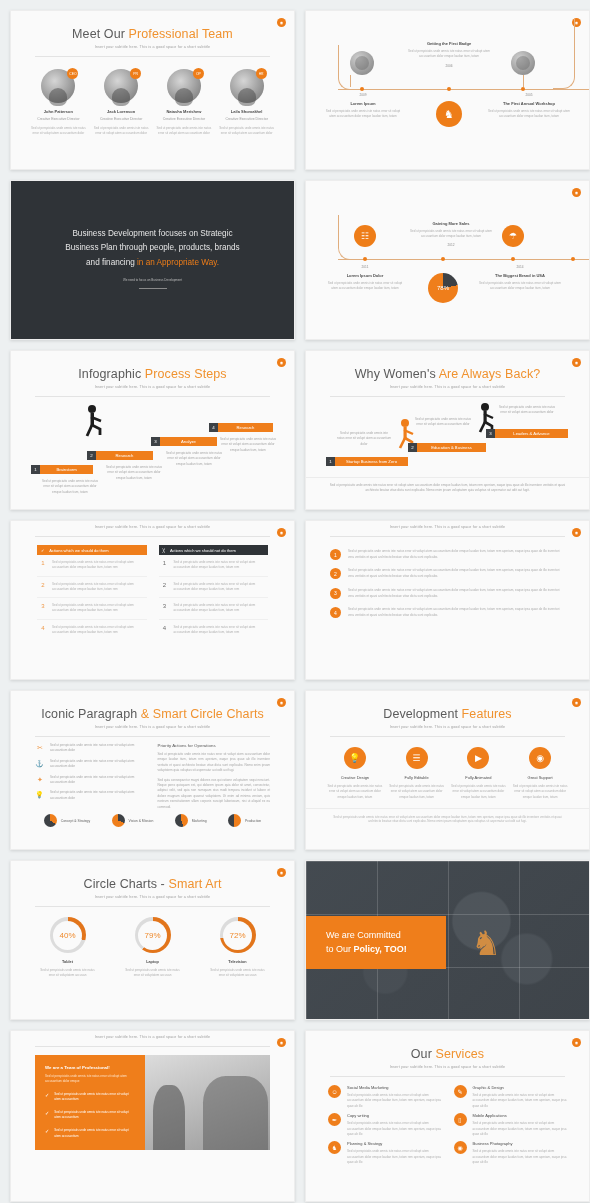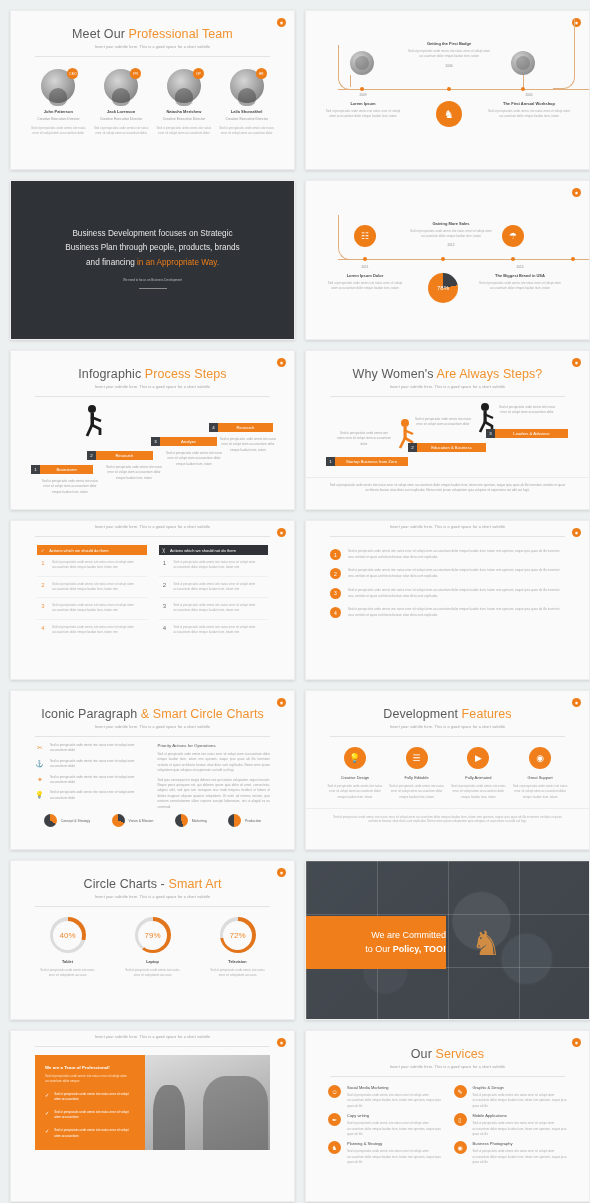--- a/index.html
+++ b/index.html
@@ -157,21 +157,21 @@
       linear-gradient(rgba(62,68,74,.82),rgba(62,68,74,.82)),
       radial-gradient(circle at 62% 38%, #9aa2a8 0 14%, transparent 15%),
       radial-gradient(circle at 78% 62%, #868e95 0 10%, transparent 11%),
       radial-gradient(circle at 28% 70%, #767d84 0 9%, transparent 10%),
       linear-gradient(135deg,#5e666d,#3f4449);}
   .gridlines{position:absolute;inset:0;
     background-image:linear-gradient(to right,rgba(255,255,255,.16) 1px,transparent 1px),
       linear-gradient(to bottom,rgba(255,255,255,.16) 1px,transparent 1px);
     background-size:71px 53px;}
   .ob{position:absolute;left:0;top:55px;width:140px;height:53px;background:#ef7e1b;
-    display:flex;flex-direction:column;justify-content:center;padding-left:20px;text-align:right;}
+    display:flex;flex-direction:column;justify-content:center;padding-left:20px;}
   .ob div{color:#fff;font-size:9px;line-height:1.55;}
   .knight{position:absolute;left:165px;top:62px;color:#e8973f;font-size:34px;opacity:.85;}
 
   
   .wrow{display:flex;margin:8px 24px 0;height:95px;}
   .wleft{width:110px;background:#ef7e1b;padding:10px 10px;}
   .wh{color:#fff;font-size:4.4px;font-weight:bold;}
   .wp{color:#ffe3c9;font-size:3px;margin-top:4px;line-height:1.8;}
   .wchk{display:flex;gap:5px;margin-top:7px;}
   .wchk .ck{color:#fff;font-size:5px;}
@@ -354,21 +354,21 @@
       <div class="lorem c" style="position:absolute;left:28px;top:78px;width:62px">Sed ut perspiciatis unde omnis iste natus error sit volupt atem accusantium dolor emque laudan tium, totam</div>
       <div class="lorem c" style="position:absolute;left:92px;top:64px;width:62px">Sed ut perspiciatis unde omnis iste natus error sit volupt atem accusantium dolor emque laudan tium, totam</div>
       <div class="lorem c" style="position:absolute;left:152px;top:50px;width:62px">Sed ut perspiciatis unde omnis iste natus error sit volupt atem accusantium dolor emque laudan tium, totam</div>
       <div class="lorem c" style="position:absolute;left:206px;top:36px;width:62px">Sed ut perspiciatis unde omnis iste natus error sit volupt atem accusantium dolor emque laudan tium, totam</div>
     </div>
   </div>
 
   <div class="slide">
     <div class="badge">◉</div>
     <div class="title">
-      <span>Why Women's </span><span class="hl">Are Always Steps?</span>
+      <span>Why Women's </span><span class="hl">Are Always Back?</span>
     </div>
     <div class="subtitle">Insert your subtitle here. This is a good space for a short subtitle</div>
     <div class="divider"></div>
     <div class="steps" style="height:74px">
       <div class="stickman" style="left:90px;top:18px">
         <svg width="20" height="32" viewBox="0 0 20 32">
           <circle cx="9" cy="4" r="4" fill="#ef7e1b"></circle>
           <rect x="7.5" y="8" width="3.2" height="12" fill="#ef7e1b"></rect>
           <path d="M8 11 L17 15" stroke="#ef7e1b" stroke-width="2.4" fill="none"></path>
           <path d="M9 19 L4 29" stroke="#ef7e1b" stroke-width="2.6" fill="none"></path>

